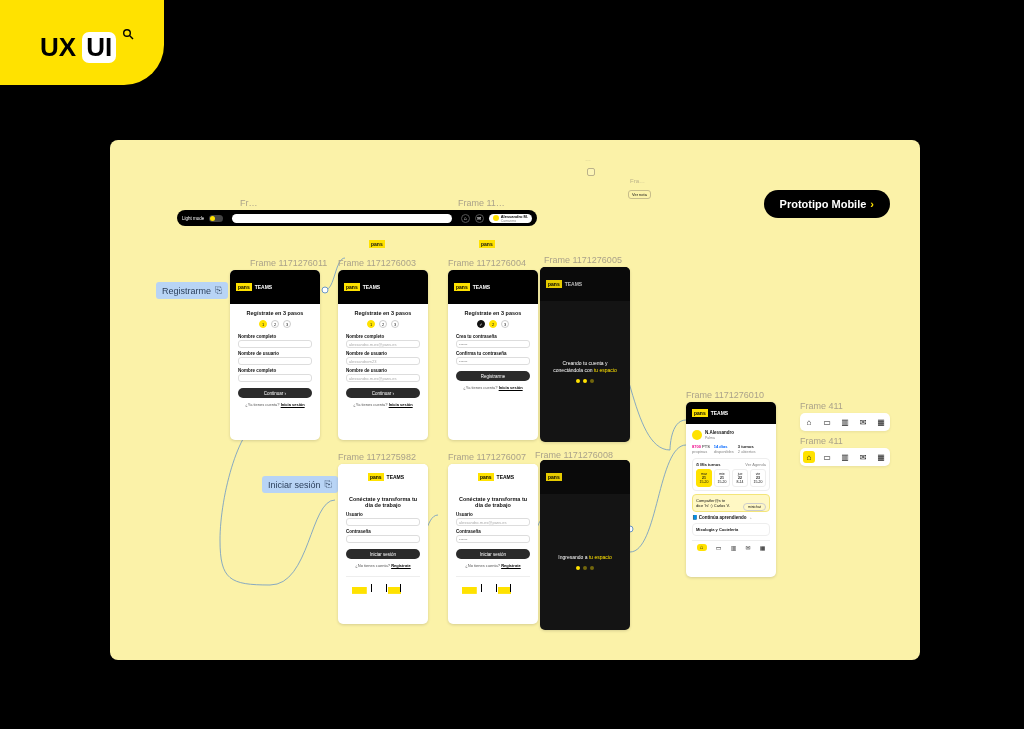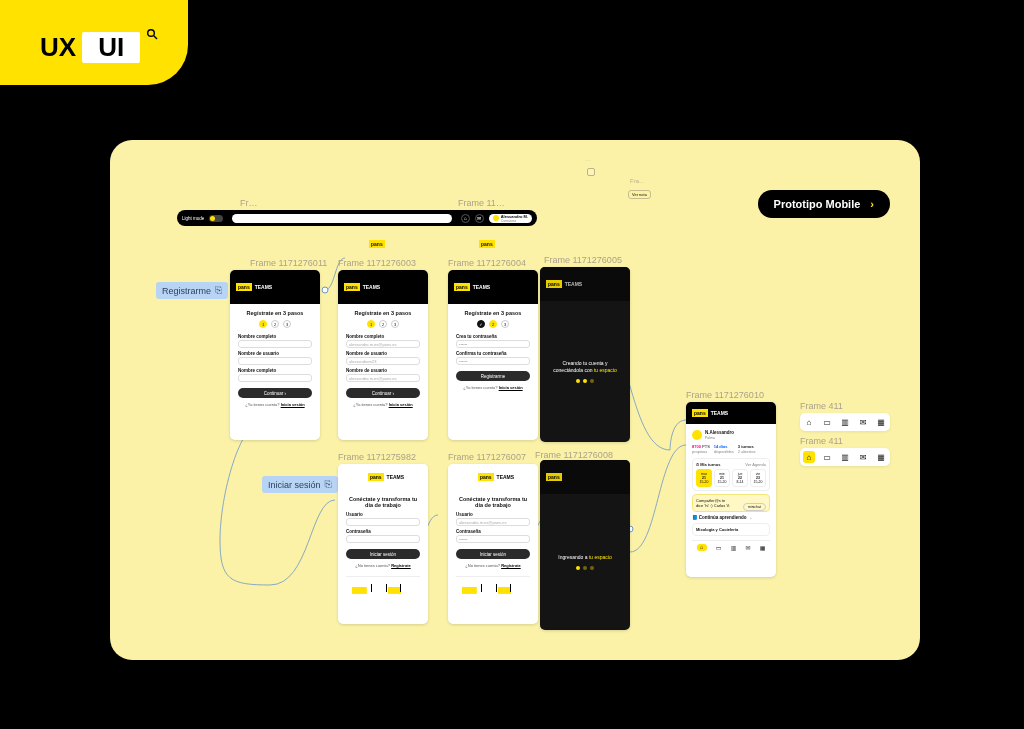--- a/index.html
+++ b/index.html
@@ -11,27 +11,27 @@
     color: #111;
   }
   .title-badge {
     position: absolute; top: 0; left: 0;
     background: #FFE200; color: #000;
     padding: 32px 30px 22px 40px;
     border-bottom-right-radius: 40px;
     font-size: 26px; font-weight: 800;
     display: flex; align-items: flex-start; gap: 6px;
   }
-  .title-badge .white { background:#fff; color:#000; padding:0 16px; border-radius:2px;}
+  .title-badge .white { background:#fff; color:#000; padding:0 4px; border-radius:7px;}
   .title-badge .mag { font-size: 13px; line-height:1; margin-top:-4px;}
   .canvas {
     position: absolute; left: 110px; top: 140px;
     width: 810px; height: 520px;
     background: #FBF2A8;
-    border-radius: 22px;
+    border-radius: 8px;
   }
   svg.conn { position:absolute; left:0; top:0; width:810px; height:520px; pointer-events:none;}
   .frame-label { position:absolute; font-size:9px; color:#aaa28a; font-weight:500;}
   .flow-tag {
     position:absolute; background:#B8D4F5; color:#2b3f5b;
     font-size:9px; padding:3px 6px; border-radius:3px;
     display:flex; align-items:center; gap:4px;
   }
   .phone {
     position:absolute; width:90px; height:170px;
@@ -78,21 +78,21 @@
   .strip .search { background:#fff; border-radius:8px; height:9px; flex:1; margin:0 4px;}
   .strip .toggle{ background:#444; border-radius:6px; width:14px; height:7px; position:relative;}
   .strip .toggle::after{content:""; position:absolute; width:5px; height:5px; background:#FFE200; border-radius:50%; top:1px; left:1px;}
   .strip .circ{ width:9px; height:9px; border:1px solid #555; border-radius:50%; display:flex; align-items:center; justify-content:center;}
   .strip .pill{ background:#fff; color:#000; border-radius:6px; height:9px; padding:0 4px; display:flex; align-items:center; gap:2px; font-size:4px;}
   .tiny-home{ position:absolute; width:8px; height:8px; border:1px solid #bbb28a; background:#fcf5b5; border-radius:2px;}
   .tiny-lbl{ position:absolute; font-size:6px; color:#bbb28a;}
   .pill-btn{
     position:absolute; background:#000; color:#fff; border-radius:20px;
     padding:8px 16px; font-size:11px; font-weight:700;
-    display:flex; gap:10px;
+    display:flex; gap:4px;
   }
   .pill-btn .chev{ color:#FFE200; font-weight:900;}
   .nav-strip{
     position:absolute; width:90px; height:18px; background:#fff; border-radius:5px;
     display:flex; align-items:center; justify-content:space-around; font-size:8px;
     box-shadow:0 1px 3px rgba(0,0,0,.08);
   }
   .nav-strip .ic{ width:12px; height:12px; border-radius:3px; display:flex; align-items:center; justify-content:center;}
   .nav-strip .ic.on{ background:#FFE200;}
   

